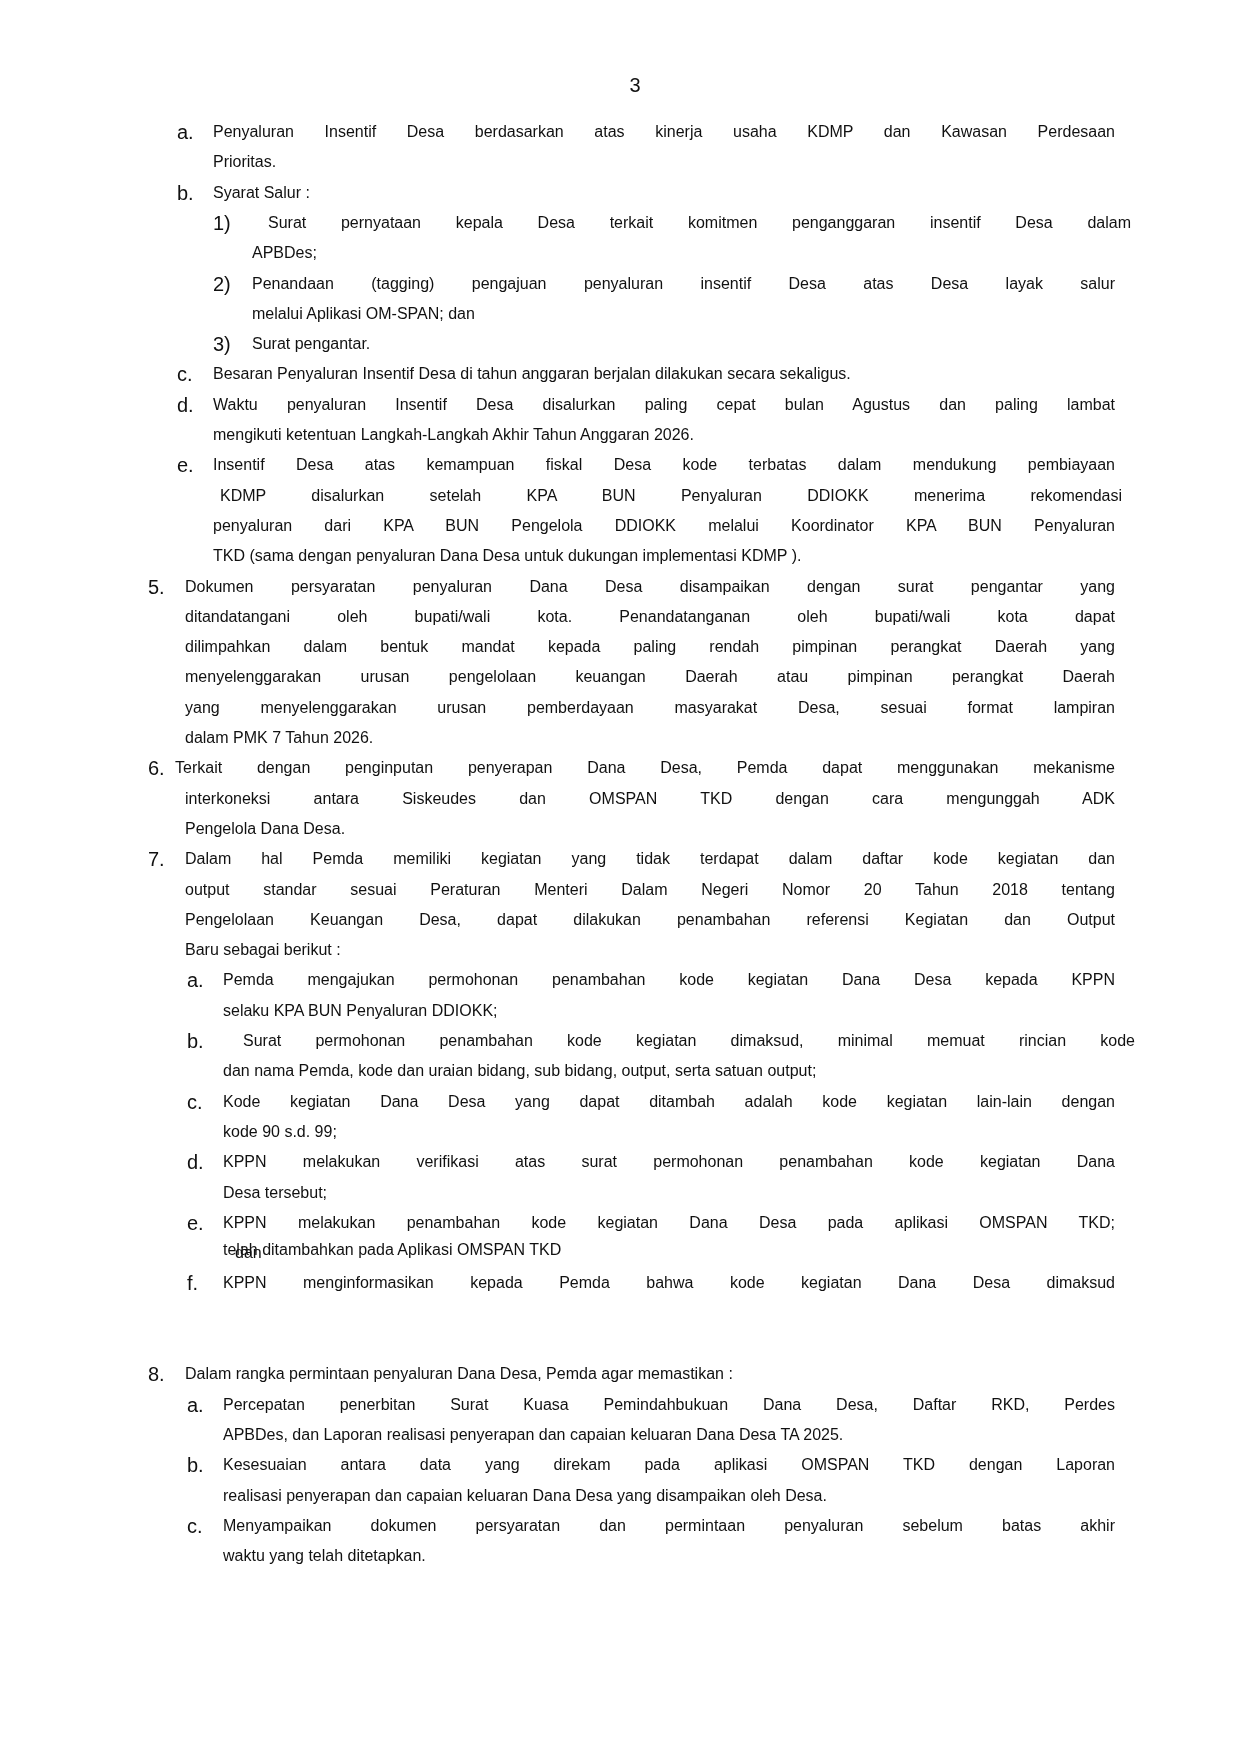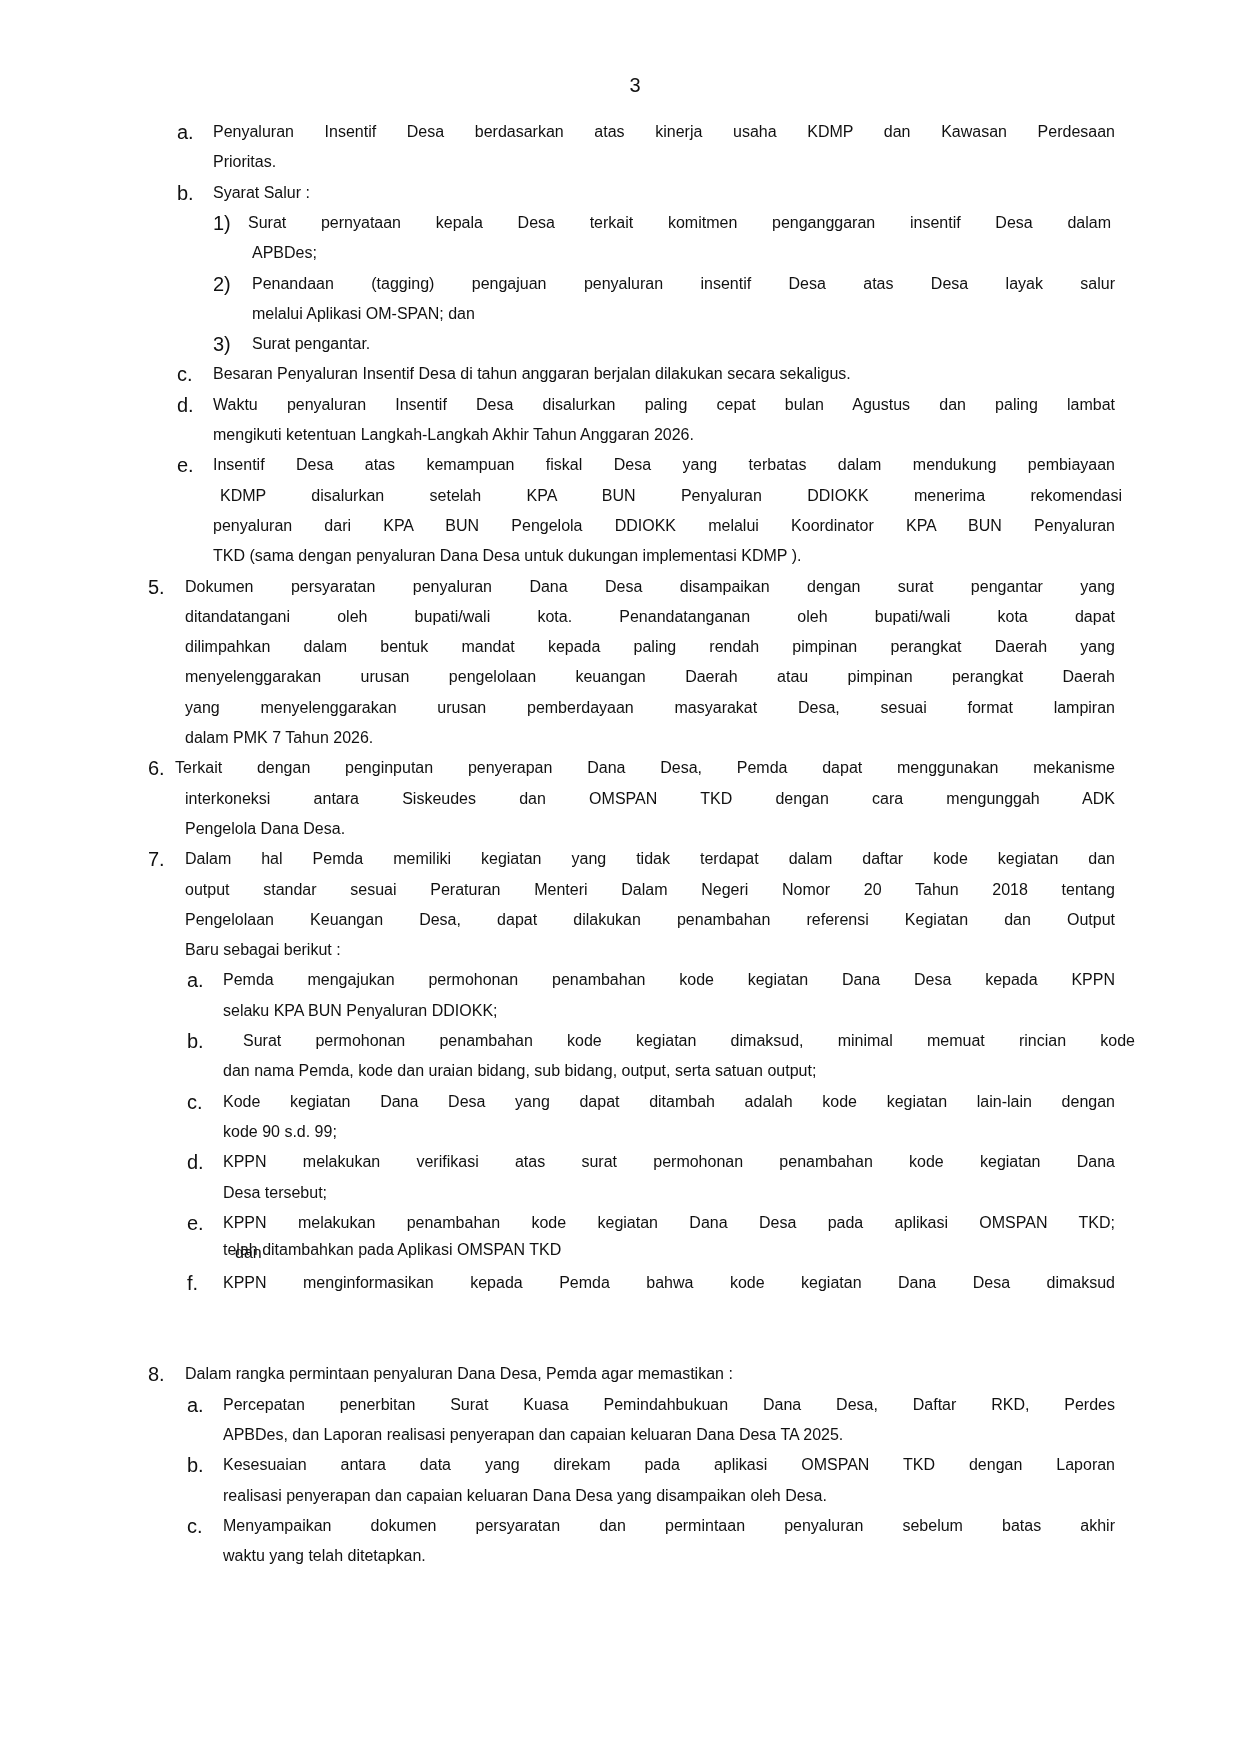--- a/index.html
+++ b/index.html
@@ -21,21 +21,21 @@
       <span class="marker" style="left: 177px; top: 117px;">a.</span>
       <div class="line j" style="left: 213px; top: 117px; width: 902px;">Penyaluran Insentif Desa berdasarkan atas kinerja usaha KDMP dan Kawasan Perdesaan</div>
       <div class="line" style="left: 213px; top: 147.3px;">Prioritas.</div>
     </div>
     <div class="item">
       <span class="marker" style="left: 177px; top: 177.6px;">b.</span>
       <div class="line" style="left: 213px; top: 177.6px;">Syarat Salur :</div>
     </div>
     <div class="item">
       <span class="marker" style="left: 213px; top: 207.9px;">1)</span>
-      <div class="line j" style="left: 248px; top: 207.9px; width: 863px;">Surat pernyataan kepala Desa terkait komitmen penganggaran insentif Desa dalam</div>
+      <div class="line j" style="left: 268px; top: 207.9px; width: 863px;">Surat pernyataan kepala Desa terkait komitmen penganggaran insentif Desa dalam</div>
       <div class="line" style="left: 252px; top: 238.2px;">APBDes;</div>
     </div>
     <div class="item">
       <span class="marker" style="left: 213px; top: 268.5px;">2)</span>
       <div class="line j" style="left: 252px; top: 268.5px; width: 863px;">Penandaan (tagging) pengajuan penyaluran insentif Desa atas Desa layak salur</div>
       <div class="line" style="left: 252px; top: 298.8px;">melalui Aplikasi OM-SPAN; dan</div>
     </div>
     <div class="item">
       <span class="marker" style="left: 213px; top: 329.1px;">3)</span>
       <div class="line" style="left: 252px; top: 329.1px;">Surat pengantar.</div>
@@ -44,21 +44,21 @@
       <span class="marker" style="left: 177px; top: 359.4px;">c.</span>
       <div class="line" style="left: 213px; top: 359.4px;">Besaran Penyaluran Insentif Desa di tahun anggaran berjalan dilakukan secara sekaligus.</div>
     </div>
     <div class="item">
       <span class="marker" style="left: 177px; top: 389.7px;">d.</span>
       <div class="line j" style="left: 213px; top: 389.7px; width: 902px;">Waktu penyaluran Insentif Desa disalurkan paling cepat bulan Agustus dan paling lambat</div>
       <div class="line" style="left: 213px; top: 420px;">mengikuti ketentuan Langkah-Langkah Akhir Tahun Anggaran 2026.</div>
     </div>
     <div class="item">
       <span class="marker" style="left: 177px; top: 450.3px;">e.</span>
-      <div class="line j" style="left: 213px; top: 450.3px; width: 902px;">Insentif Desa atas kemampuan fiskal Desa yang terbatas dalam mendukung pembiayaan</div>
+      <div class="line j" style="left: 213px; top: 450.3px; width: 902px;">Insentif Desa atas kemampuan fiskal Desa kode terbatas dalam mendukung pembiayaan</div>
       <div class="line j" style="left: 220px; top: 480.6px; width: 902px;">KDMP disalurkan setelah KPA BUN Penyaluran DDIOKK menerima rekomendasi</div>
       <div class="line j" style="left: 213px; top: 510.9px; width: 902px;">penyaluran dari KPA BUN Pengelola DDIOKK melalui Koordinator KPA BUN Penyaluran</div>
       <div class="line" style="left: 213px; top: 541.2px;">TKD (sama dengan penyaluran Dana Desa untuk dukungan implementasi KDMP ).</div>
     </div>
     <div class="item">
       <span class="marker" style="left: 148px; top: 571.5px;">5.</span>
       <div class="line j" style="left: 185px; top: 571.5px; width: 930px;">Dokumen persyaratan penyaluran Dana Desa disampaikan dengan surat pengantar yang</div>
       <div class="line j" style="left: 185px; top: 601.8px; width: 930px;">ditandatangani oleh bupati/wali kota. Penandatanganan oleh bupati/wali kota dapat</div>
       <div class="line j" style="left: 185px; top: 632.1px; width: 930px;">dilimpahkan dalam bentuk mandat kepada paling rendah pimpinan perangkat Daerah yang</div>
       <div class="line j" style="left: 185px; top: 662.4px; width: 930px;">menyelenggarakan urusan pengelolaan keuangan Daerah atau pimpinan perangkat Daerah</div>

